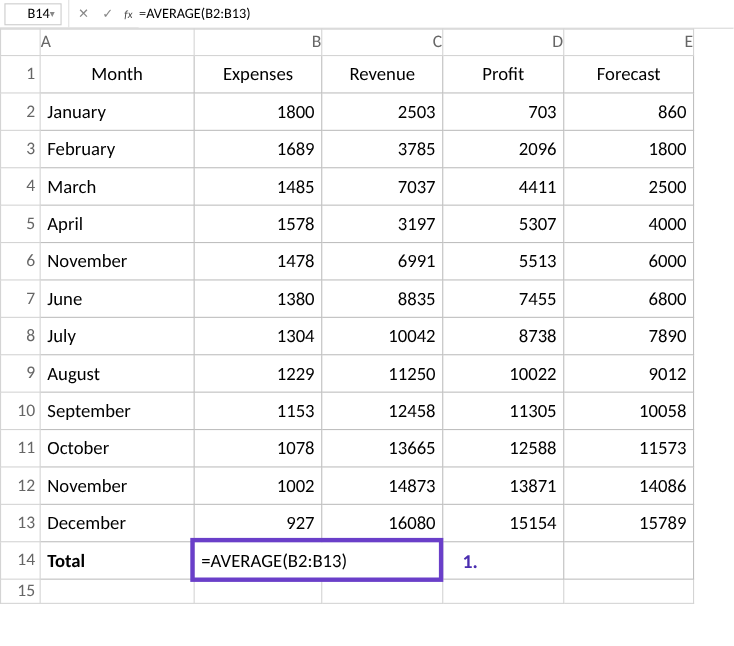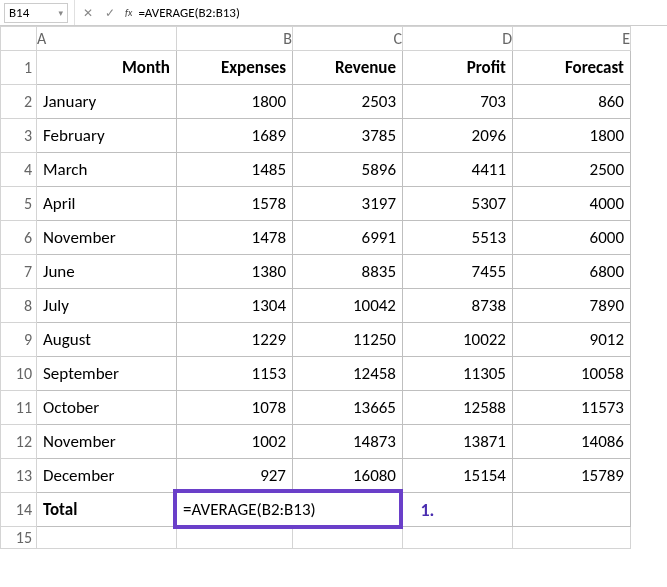--- a/index.html
+++ b/index.html
@@ -12,25 +12,25 @@
   }
   .formula-bar {
     display: flex;
     align-items: center;
     height: 26px;
     border-bottom: 1px solid #ccc;
     background: #fff;
     font-size: 13px;
   }
   .name-box {
-    width: 64px;
+    width: 52px;
     height: 20px;
     border: 1px solid #ccc;
     background: #fff;
-    padding: 1px 4px;
+    padding: 1px 20px;
     margin: 2px 4px;
     display: flex;
     align-items: center;
   }
   .name-box-chevron {
     margin-left: auto;
     color: #888;
     font-size: 9px;
   }
   .fb-divider {
@@ -100,22 +100,22 @@
     white-space: nowrap;
     overflow: hidden;
   }
   .cA { width: 140px; text-align: left; }
   .cB { width: 116px; text-align: right; }
   .cC { width: 110px; text-align: right; }
   .cD { width: 110px; text-align: right; }
   .cE { width: 118px; text-align: right; }
 
   tr.header-row td.cell {
-    font-weight: bold;
-    text-align: right;
+    font-weight: normal;
+    text-align: center;
   }
   tr.total-row td.cell.cA {
     font-weight: bold;
     margin-top: 10px;
   }
   tr.empty-row td {
     border: 1px solid #d4d4d4;
     border-top: 1px solid #bfbfbf;
     height: 22px;
   }
@@ -205,21 +205,21 @@
     <td class="cell cA">February</td>
     <td class="cell cB">1689</td>
     <td class="cell cC">3785</td>
     <td class="cell cD">2096</td>
     <td class="cell cE">1800</td>
         </tr>
   <tr>
           <th class="row-hdr">4</th>
     <td class="cell cA">March</td>
     <td class="cell cB">1485</td>
-    <td class="cell cC">5896</td>
+    <td class="cell cC">7037</td>
     <td class="cell cD">4411</td>
     <td class="cell cE">2500</td>
         </tr>
   <tr>
           <th class="row-hdr">5</th>
     <td class="cell cA">April</td>
     <td class="cell cB">1578</td>
     <td class="cell cC">3197</td>
     <td class="cell cD">5307</td>
     <td class="cell cE">4000</td>

